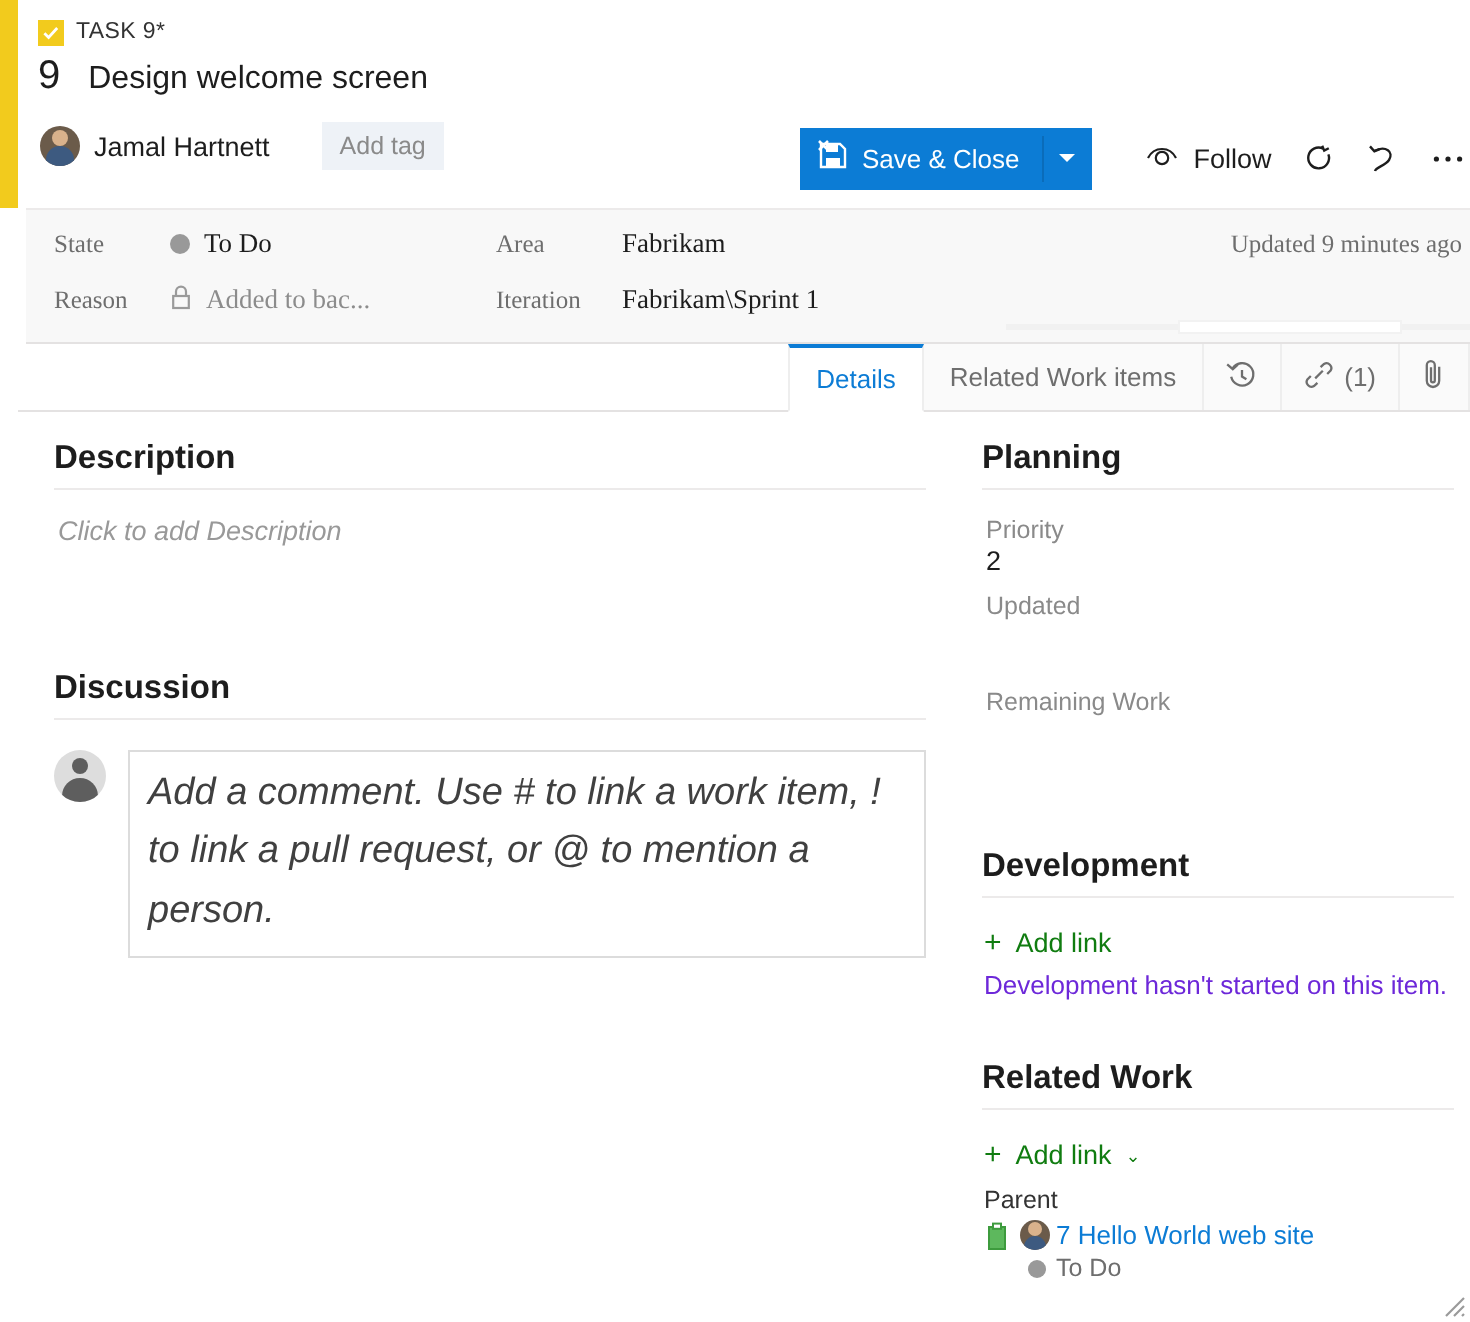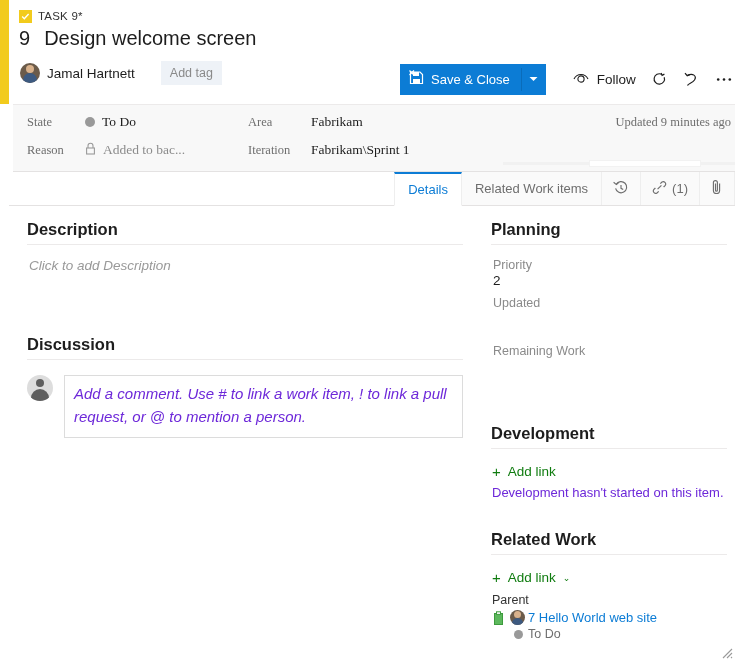--- a/index.html
+++ b/index.html
@@ -83,21 +83,21 @@
     gap: 14px;
     padding: 3px 0 0 10px;
     height: 31px;
   }
   .wi-id {
     font-size: 20px;
     color: #1d1d1d;
     font-weight: 400;
   }
   .wi-title {
-    font-size: 20px;
+    font-size: 16px;
     color: #1d1d1d;
     font-weight: 400;
     white-space: nowrap;
   }
 
   .meta-row {
     display: flex;
     align-items: center;
     padding-left: 11px;
     height: 36px;
@@ -376,22 +376,22 @@
   }
   .comment-box {
     flex: 1;
     border: 1px solid #dcdcdc;
     background: #ffffff;
     min-height: 48px;
     padding: 6px 9px 8px 9px;
     cursor: text;
   }
   .comment-placeholder {
-    font-size: 15px;
-    color: #6d28d9;
+    font-size: 19px;
+    color: #404040;
     font-style: italic;
     line-height: 1.55;
   }
 
   
   .r-label {
     font-size: 12.5px;
     color: #8a8a8a;
     padding: 2px 0 1px 2px;
   }

